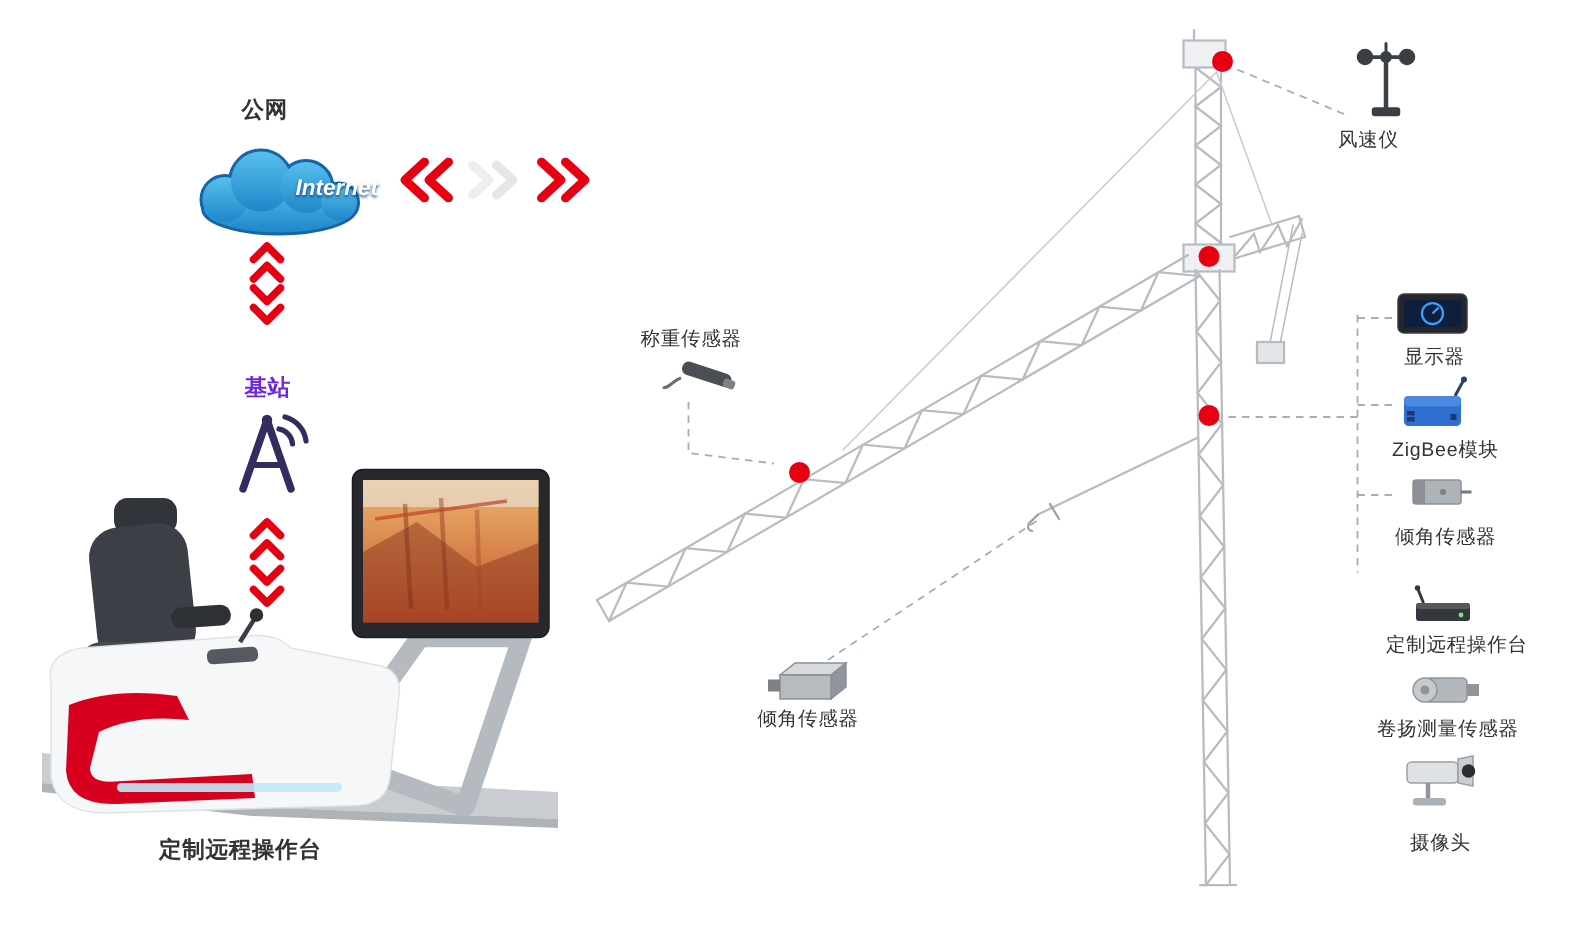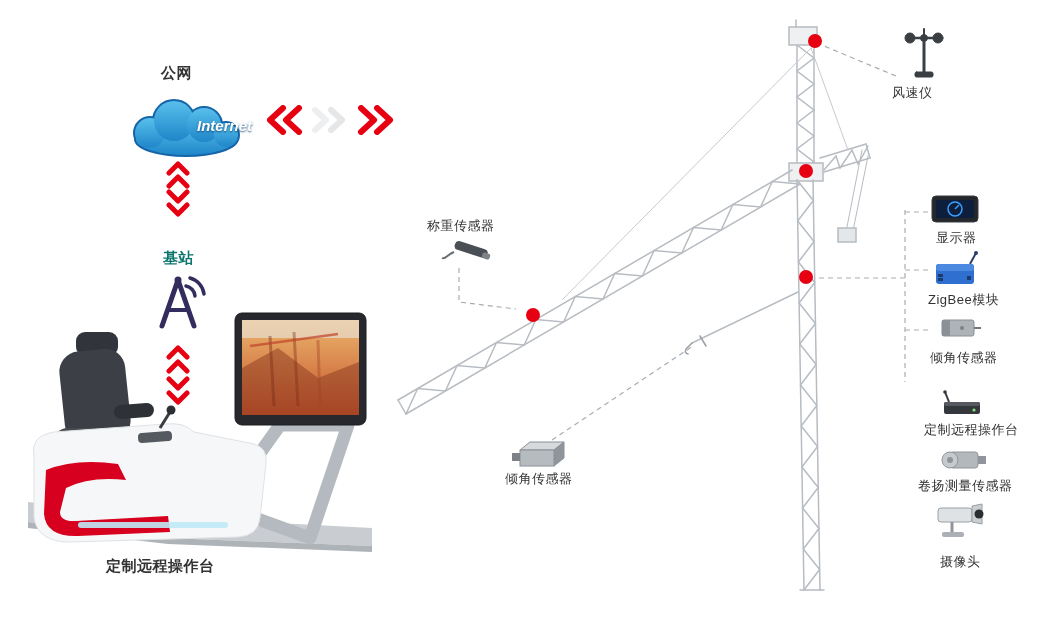--- a/index.html
+++ b/index.html
@@ -1,21 +1,21 @@
 <!DOCTYPE html>
 <html><head>
 <meta charset="utf-8">
 <style>
   html,body{margin:0;padding:0;background:#fff;}
   #canvas{position:relative;width:1060px;height:621px;background:#ffffff;overflow:hidden;
           font-family:"Liberation Sans","DejaVu Sans",sans-serif;}
   .abs{position:absolute;}
   .label{position:absolute;font-size:13px;color:#333;white-space:nowrap;letter-spacing:.5px;}
   .label.bold{font-weight:bold;font-size:15px;}
-  .label.red{color:#0f766e;}
+  .label.red{color:#6d28d9;}
   .cloud-text{position:absolute;left:120px;top:117px;width:132px;text-align:right;
               font-size:15px;font-weight:bold;font-style:italic;color:#ffffff;
               text-shadow:0 1px 2px rgba(10,60,110,.85);}
   svg{display:block;}
 </style>
 </head>
 <body>
 
 <div id="canvas">
 

